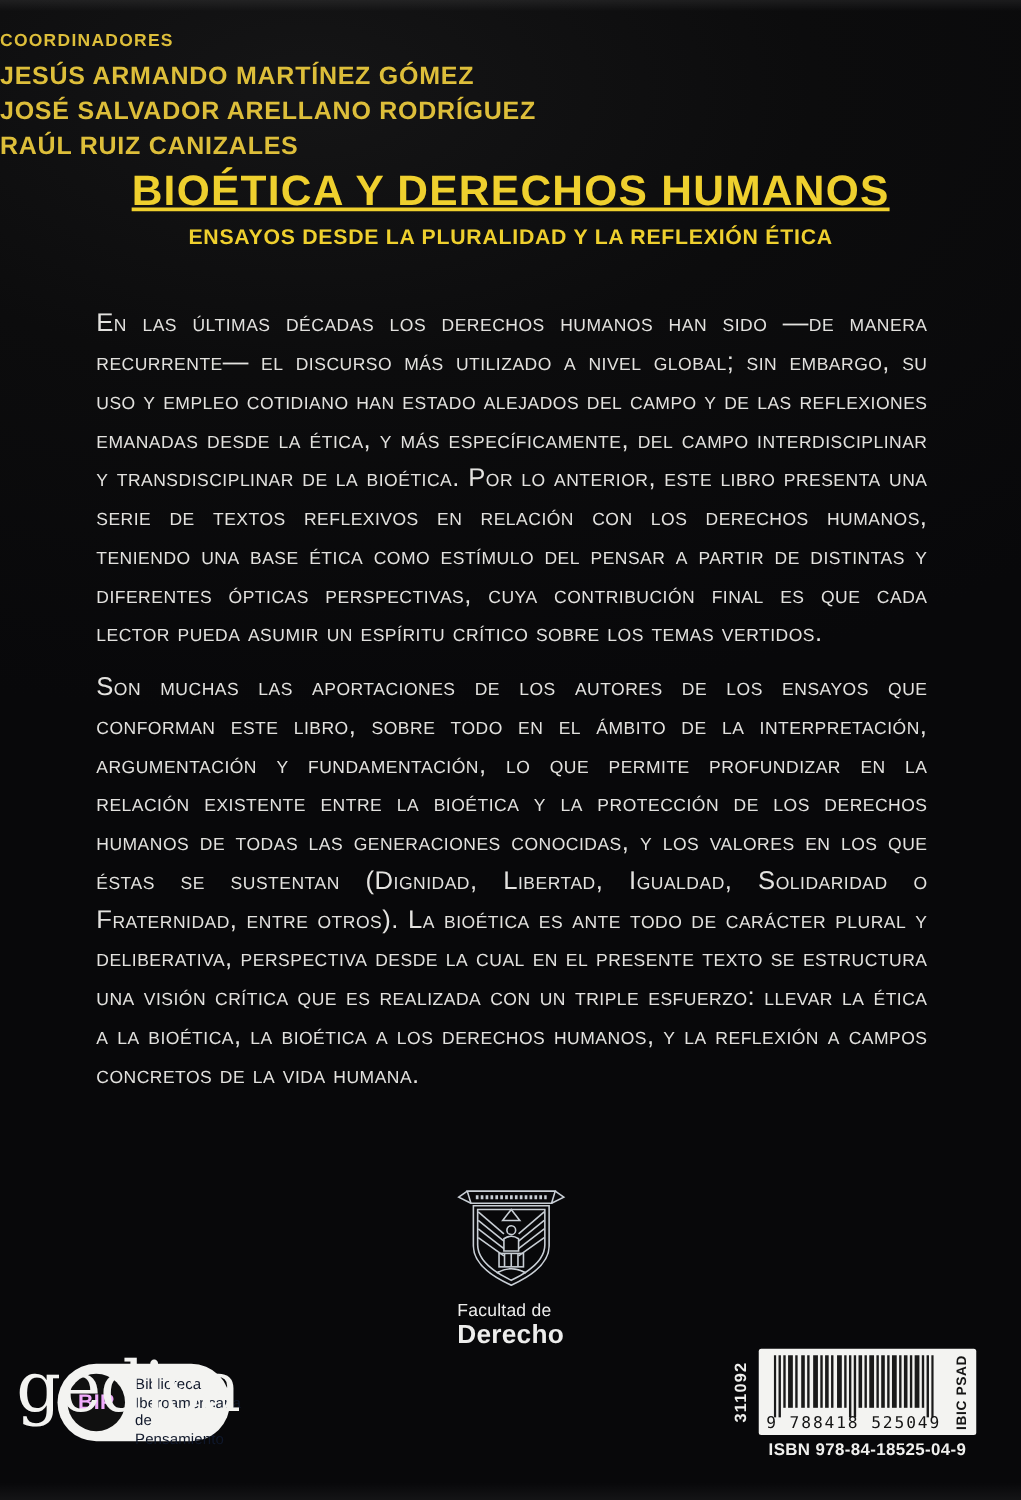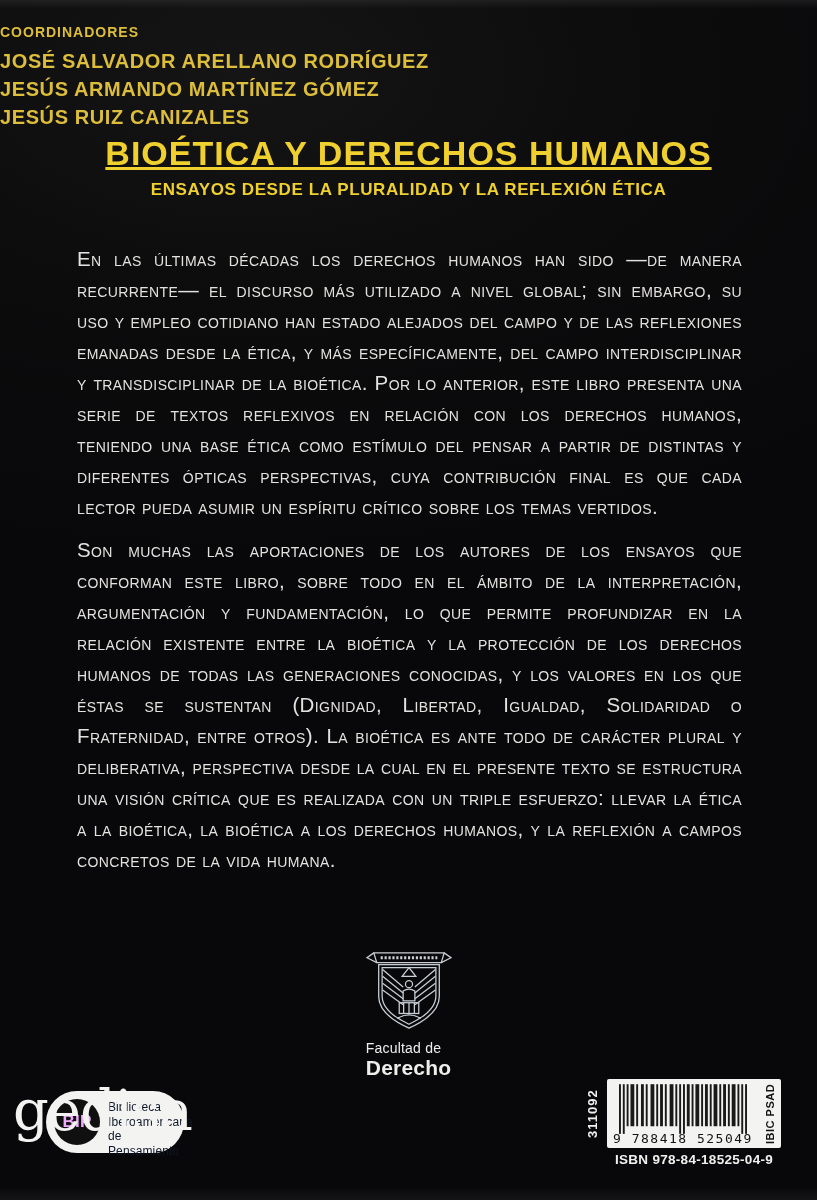--- a/index.html
+++ b/index.html
@@ -98,23 +98,23 @@
     color:#f0f0ee;font-weight:bold;font-size:13.5px;letter-spacing:.3px;
   }
 </style>
 </head>
 <body>
 
 <div class="cover">
 
   <header class="coord-block">
     <div class="coord-label">COORDINADORES</div>
+    <div class="coord-name">JESÚS ARMANDO MARTÍNEZ GÓMEZ</div>
     <div class="coord-name">JOSÉ SALVADOR ARELLANO RODRÍGUEZ</div>
-    <div class="coord-name">JESÚS ARMANDO MARTÍNEZ GÓMEZ</div>
-    <div class="coord-name">JESÚS RUIZ CANIZALES</div>
+    <div class="coord-name">RAÚL RUIZ CANIZALES</div>
   </header>
 
   <h1 class="title">BIOÉTICA Y DERECHOS HUMANOS</h1>
   <h2 class="subtitle">ENSAYOS DESDE LA PLURALIDAD Y LA REFLEXIÓN ÉTICA</h2>
 
   <section class="synopsis">
     <p>En las últimas décadas los derechos humanos han sido —de manera recurrente— el discurso más utilizado a nivel global; sin embargo, su uso y empleo cotidiano han estado alejados del campo y de las reflexiones emanadas desde la ética, y más específicamente, del campo interdisciplinar y transdisciplinar de la bioética. Por lo anterior, este libro presenta una serie de textos reflexivos en relación con los derechos humanos, teniendo una base ética como estímulo del pensar a partir de distintas y diferentes ópticas perspectivas, cuya contribución final es que cada lector pueda asumir un espíritu crítico sobre los temas vertidos.</p>
     <p>Son muchas las aportaciones de los autores de los ensayos que conforman este libro, sobre todo en el ámbito de la interpretación, argumentación y fundamentación, lo que permite profundizar en la relación existente entre la bioética y la protección de los derechos humanos de todas las generaciones conocidas, y los valores en los que éstas se sustentan (Dignidad, Libertad, Igualdad, Solidaridad o Fraternidad, entre otros). La bioética es ante todo de carácter plural y deliberativa, perspectiva desde la cual en el presente texto se estructura una visión crítica que es realizada con un triple esfuerzo: llevar la ética a la bioética, la bioética a los derechos humanos, y la reflexión a campos concretos de la vida humana.</p>
   </section>
 

